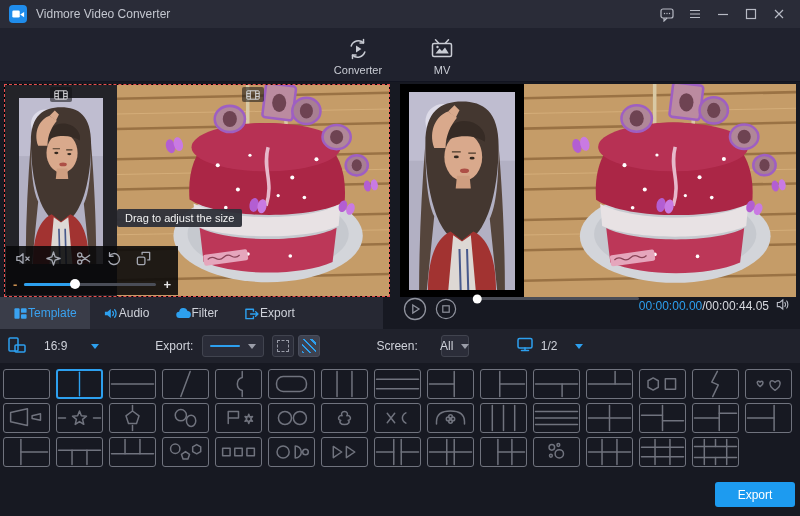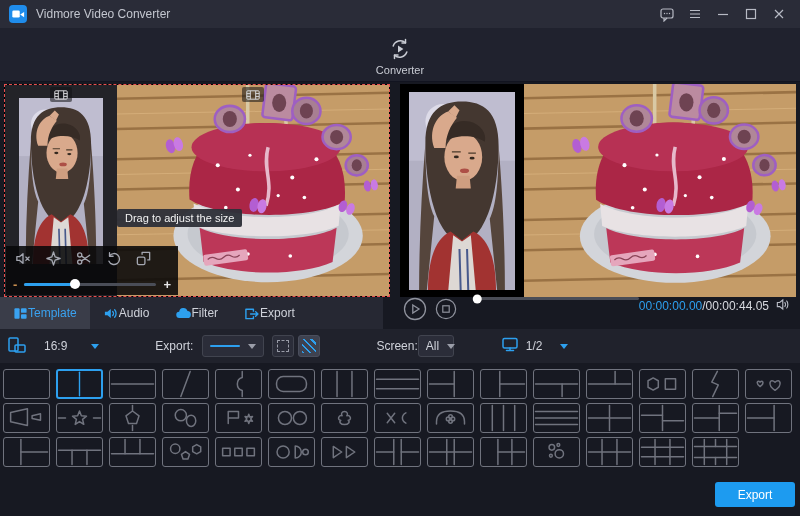--- a/index.html
+++ b/index.html
@@ -139,20 +139,29 @@
   <div class="tabbar">
     <div class="nav-tab">
       <svg width="24" height="24" viewBox="0 0 24 24">
           <path d="M5.2,9 A7.6,7.6 0 0 1 17.5,5.8"></path>
           <path d="M17.5,2.5 V6 H14"></path>
           <path d="M18.8,15 A7.6,7.6 0 0 1 6.5,18.2"></path>
           <path d="M6.5,21.5 V18 H10"></path>
           <path d="M10,8.6 L15.4,12 L10,15.4 Z" fill="currentColor" stroke="none"></path>
         </svg>
       <span class="lbl">Converter</span>
+    </div>
+    <div class="nav-tab">
+      <svg width="24" height="24" viewBox="0 0 24 24">
+          <rect x="2.5" y="6.5" width="19" height="13" rx="1.5"></rect>
+          <path d="M8.5,6 L5.5,2.8 M15.5,6 L18.5,2.8"></path>
+          <path d="M5.5,16.5 L9.5,11.5 L12,14 L15,10.5 L18.8,16.5 Z" fill="currentColor" stroke="none"></path>
+          <circle cx="7.5" cy="10" r="1.2" fill="currentColor" stroke="none"></circle>
+        </svg>
+      <span class="lbl">MV</span>
     </div>
   </div>
 
   <div class="main">
 
     <div class="editor">
       <div class="cellL">
         <div class="filmchip">
           <svg width="14" height="10" viewBox="0 0 14 10">
               <rect x="0.8" y="0.8" width="12.4" height="8.4" rx="1"></rect>
@@ -497,21 +506,21 @@
       <span class="borderline"></span>
       <span class="tri gray"></span>
     </div>
     <div class="sqbtn" style="margin-left:8px">
       <span class="dashsq"></span>
     </div>
     <div class="sqbtn on" style="margin-left:4px">
       <span class="hatch"></span>
     </div>
     <span style="margin-left:56px">Screen:</span>
-    <div class="dd" style="margin-left:0;width:36px;justify-content:space-between">
+    <div class="dd" style="margin-left:23px;width:28px;justify-content:center">
       <span>All</span>
       <span class="tri gray"></span>
     </div>
     <div class="sgroup" style="margin-left:48px">
       <span class="blue-ic"><svg width="16" height="15" viewBox="0 0 16 15">
             <rect x="1" y="1.5" width="14" height="9.5" rx="1.5"></rect>
             <path d="M8,11 V13.5 M4.5,13.5 H11.5"></path>
           </svg></span>
       <span style="margin-left:8px">1/2</span>
       <span class="tri" style="margin-left:18px"></span>

